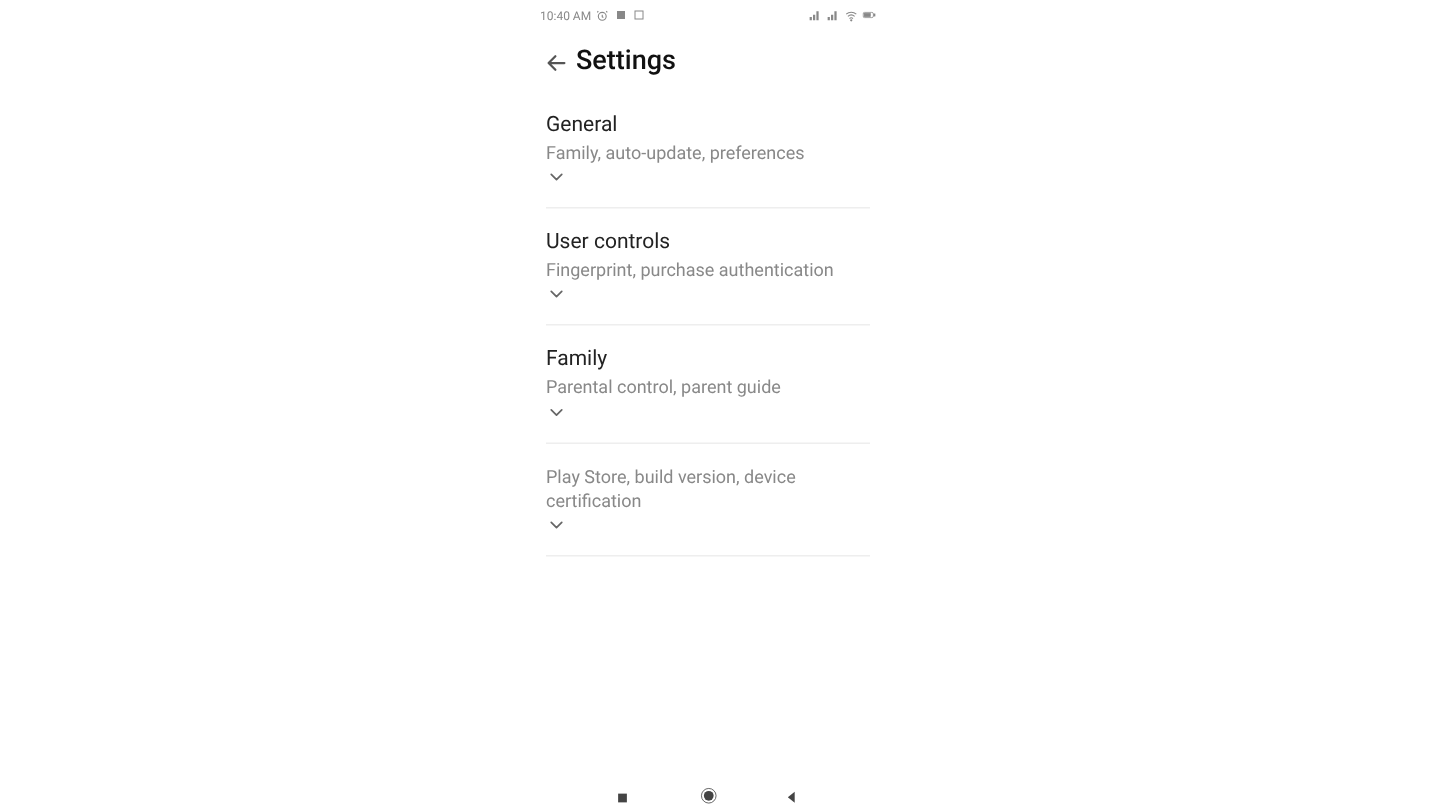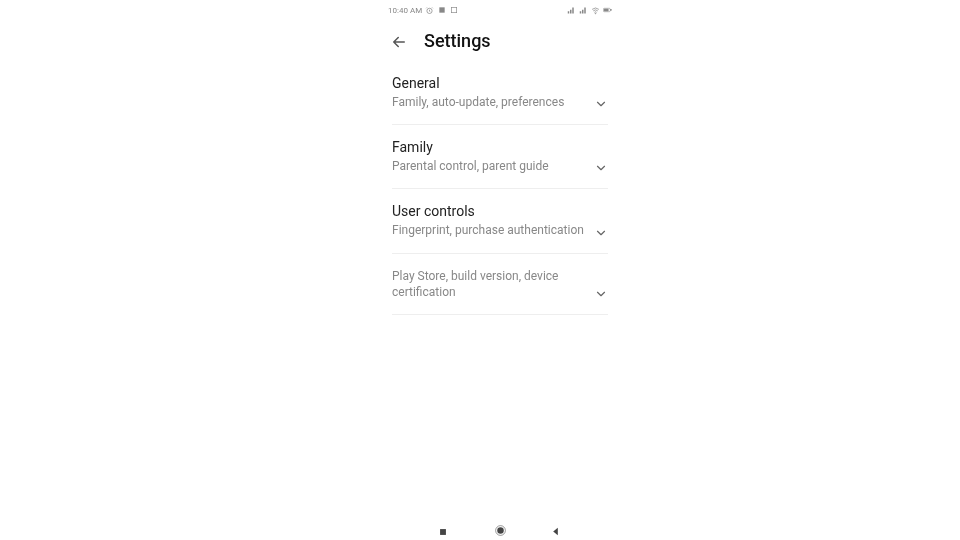--- a/index.html
+++ b/index.html
@@ -5,21 +5,21 @@
     * { margin: 0; padding: 0; box-sizing: border-box; }
     body {
       width: 960px;
       height: 540px;
       background: #fff;
       font-family: Roboto, Arial, sans-serif;
       position: relative;
     }
     .phone-frame {
       position: absolute;
-      left: 380px;
+      left: 352px;
       top: 0;
       width: 240px;
       height: 540px;
       background: #fff;
     }
     .status-bar {
       height: 18px;
       display: flex;
       justify-content: space-between;
       align-items: center;
@@ -27,31 +27,32 @@
       font-size: 8px;
       color: #888;
     }
     .status-left { display: flex; align-items: center; gap: 3px; }
     .status-right { display: flex; align-items: center; gap: 3px; }
     .status-icon { width: 9px; height: 9px; display: inline-flex; align-items: center; justify-content: center; }
     .app-bar {
       display: flex;
       align-items: flex-end;
       padding: 12px 10px 10px 10px;
-      gap: 16px;
+      gap: 4px;
     }
     .back-arrow { width: 18px; height: 18px; color: #555; }
     .app-title { font-size: 18px; font-weight: 500; color: #111; }
     .settings-list { padding: 0 12px; }
     .settings-item {
       padding: 14px 0 14px 0;
       border-bottom: 1px solid #eee;
       display: flex;
       justify-content: space-between;
-      align-items: flex-end;
+      align-items: flex-start;
+      flex-direction: column;
     }
     .item-text { flex: 1; padding-right: 8px; }
     .item-title { font-size: 14px; color: #222; margin-bottom: 3px; }
     .item-sub { font-size: 12px; color: #888; line-height: 1.35; }
     .chevron { width: 14px; height: 14px; color: #666; flex-shrink: 0; }
     .nav-bar {
       position: absolute;
       bottom: 6px;
       left: 0;
       right: 0;
@@ -132,34 +133,34 @@
       </div>
       <span class="chevron">
         <svg viewBox="0 0 24 24" width="14" height="14" fill="none" stroke="#666" stroke-width="2" stroke-linecap="round" stroke-linejoin="round">
             <path d="M6 9l6 6 6-6"></path>
           </svg>
       </span>
     </div>
 
     <div class="settings-item">
       <div class="item-text">
-        <div class="item-title">Family</div>
-        <div class="item-sub">Parental control, parent guide</div>
+        <div class="item-title">User controls</div>
+        <div class="item-sub">Fingerprint, purchase authentication</div>
       </div>
       <span class="chevron">
         <svg viewBox="0 0 24 24" width="14" height="14" fill="none" stroke="#666" stroke-width="2" stroke-linecap="round" stroke-linejoin="round">
             <path d="M6 9l6 6 6-6"></path>
           </svg>
       </span>
     </div>
 
     <div class="settings-item">
       <div class="item-text">
-        <div class="item-title">User controls</div>
-        <div class="item-sub">Fingerprint, purchase authentication</div>
+        <div class="item-title">Family</div>
+        <div class="item-sub">Parental control, parent guide</div>
       </div>
       <span class="chevron">
         <svg viewBox="0 0 24 24" width="14" height="14" fill="none" stroke="#666" stroke-width="2" stroke-linecap="round" stroke-linejoin="round">
             <path d="M6 9l6 6 6-6"></path>
           </svg>
       </span>
     </div>
 
     <div class="settings-item">
       <div class="item-text">

